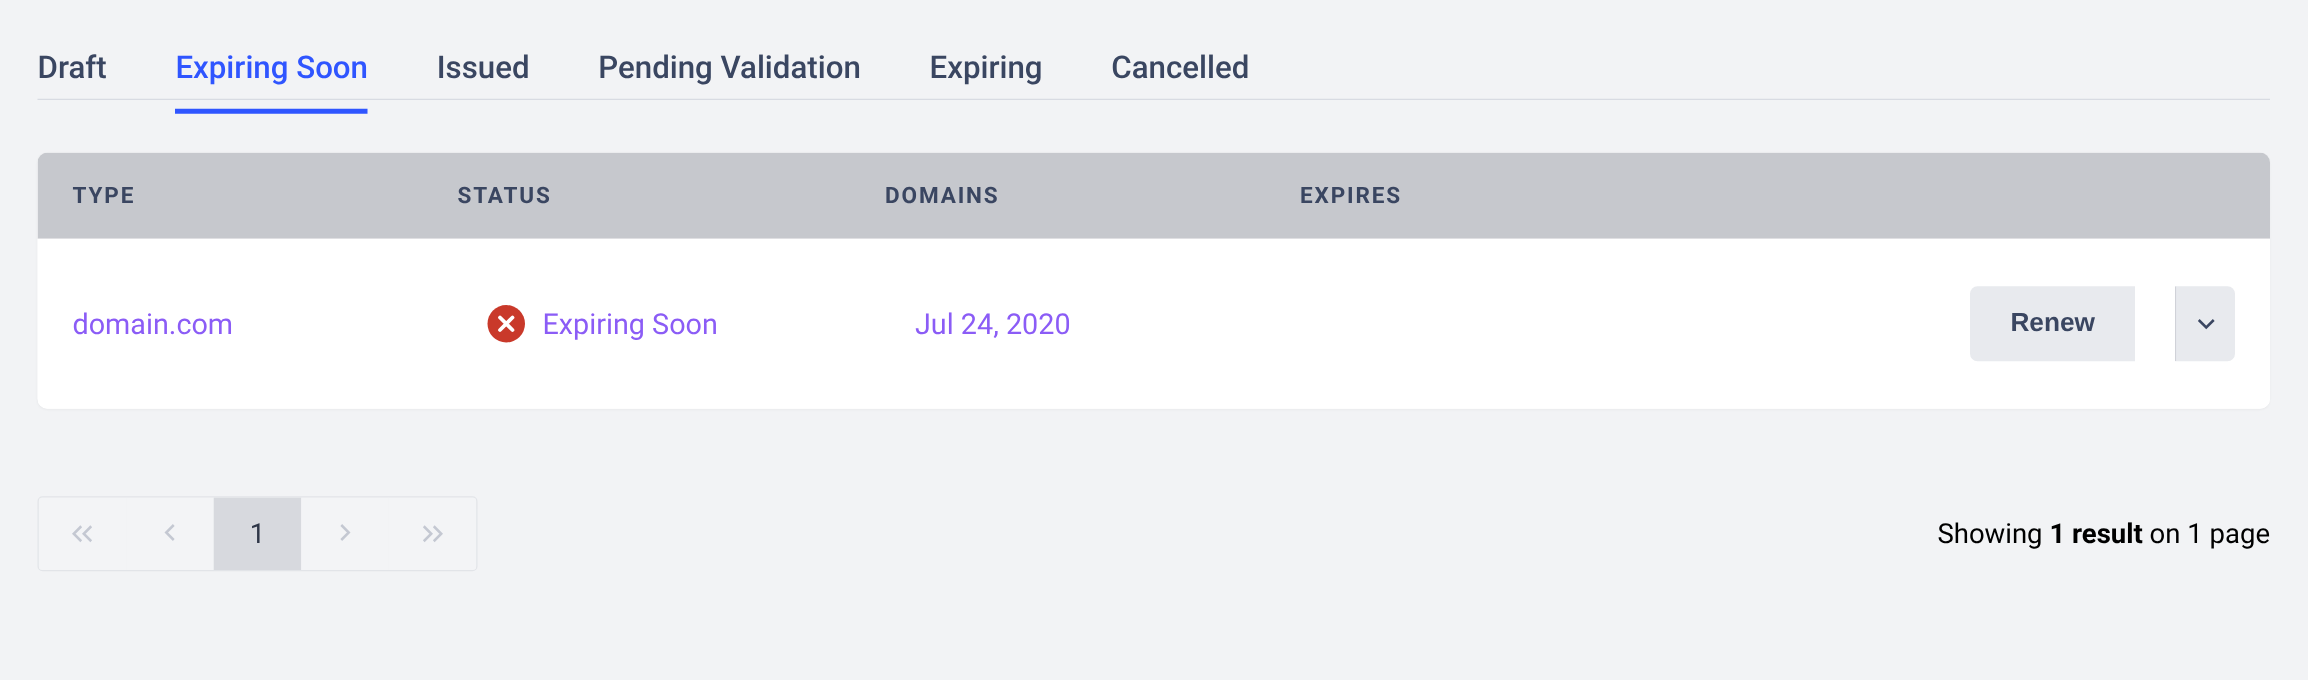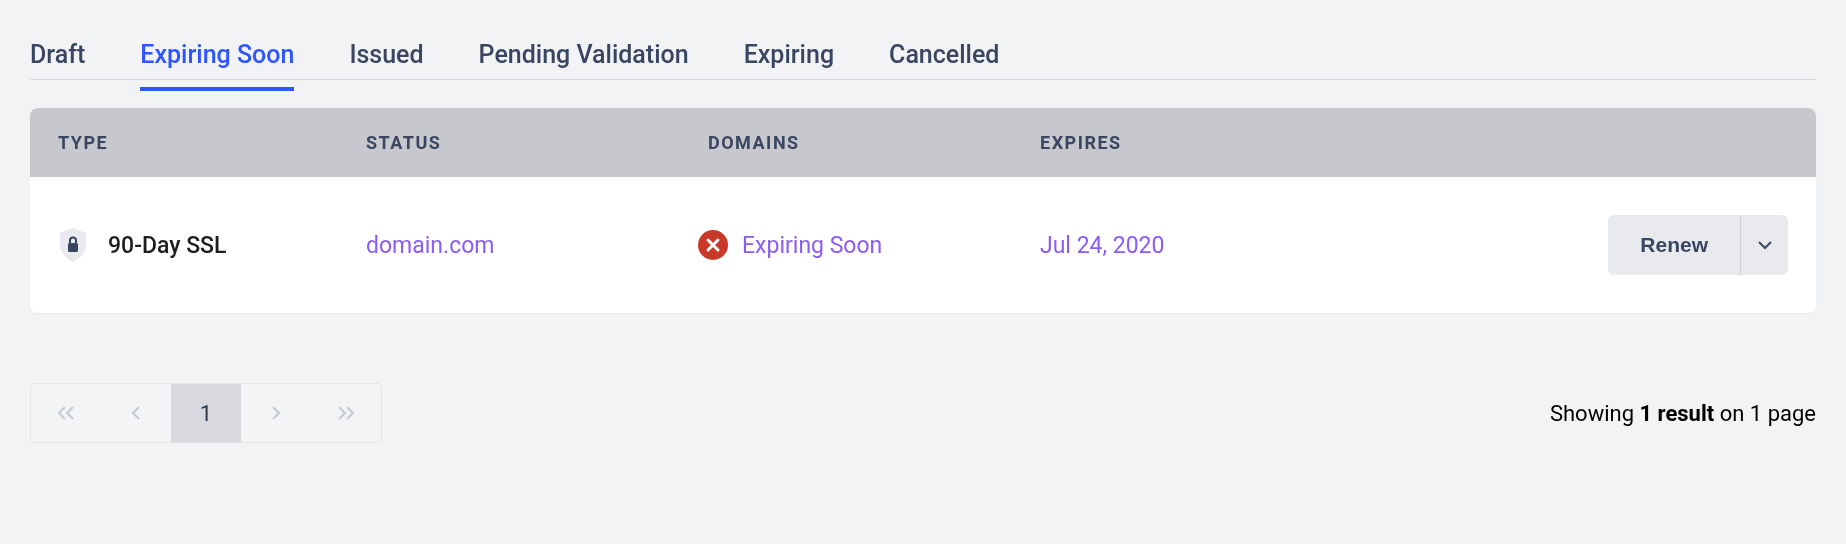--- a/index.html
+++ b/index.html
@@ -28,21 +28,21 @@
       position: relative;
       top: 12px;
     }
     .tab.active {
       color: #2f55ff;
       border-bottom: 4px solid #2f55ff;
     }
     .table-card {
       background: #ffffff;
       border-radius: 8px;
-      margin-top: 28px;
+      margin-top: 42px;
       overflow: hidden;
       box-shadow: 0 1px 2px rgba(0,0,0,0.04);
     }
     .table-header {
       background: #c6c8cd;
       display: flex;
       padding: 24px 28px;
     }
     .table-header .col {
       font-size: 18px;
@@ -94,20 +94,21 @@
       background: #c9392a;
       border-radius: 50%;
       display: flex;
       align-items: center;
       justify-content: center;
       flex-shrink: 0;
     }
     .action-group {
       display: flex;
       height: 60px;
+      gap: 32px;
     }
     .renew-btn {
       background: #e8eaee;
       border: none;
       border-radius: 6px 0 0 6px;
       padding: 0 32px;
       font-size: 21px;
       font-weight: 600;
       color: #3a4661;
       cursor: pointer;
@@ -188,30 +189,20 @@
   <div class="table-card">
     <div class="table-header">
       <div class="col col-type">TYPE</div>
       <div class="col col-status">STATUS</div>
       <div class="col col-domains">DOMAINS</div>
       <div class="col col-expires">EXPIRES</div>
       <div class="col col-action"></div>
     </div>
 
     <div class="table-row">
-      <div class="col-type type-cell">
-        <span class="shield-icon-wrap">
-          <svg width="30" height="36" viewBox="0 0 30 36">
-            <path d="M15 1 L28 6 V16 C28 26 22 32 15 35 C8 32 2 26 2 16 V6 Z" fill="#e8eaef"></path>
-            <rect x="10" y="16" width="10" height="9" rx="1.5" fill="#3a4661"></rect>
-            <path d="M12 16 V13.5 a3 3 0 0 1 6 0 V16" fill="none" stroke="#3a4661" stroke-width="2"></path>
-          </svg>
-        </span>
-        <span class="cell-text">90-Day SSL</span>
-      </div>
       <div class="col-domains">
         <span class="cell-text-light">domain.com</span>
       </div>
       <div class="col-status status-cell">
         <span class="error-icon">
           <svg width="16" height="16" viewBox="0 0 16 16">
             <path d="M3 3 L13 13 M13 3 L3 13" stroke="#ffffff" stroke-width="3" stroke-linecap="round"></path>
           </svg>
         </span>
         <span class="cell-text-light">Expiring Soon</span>

